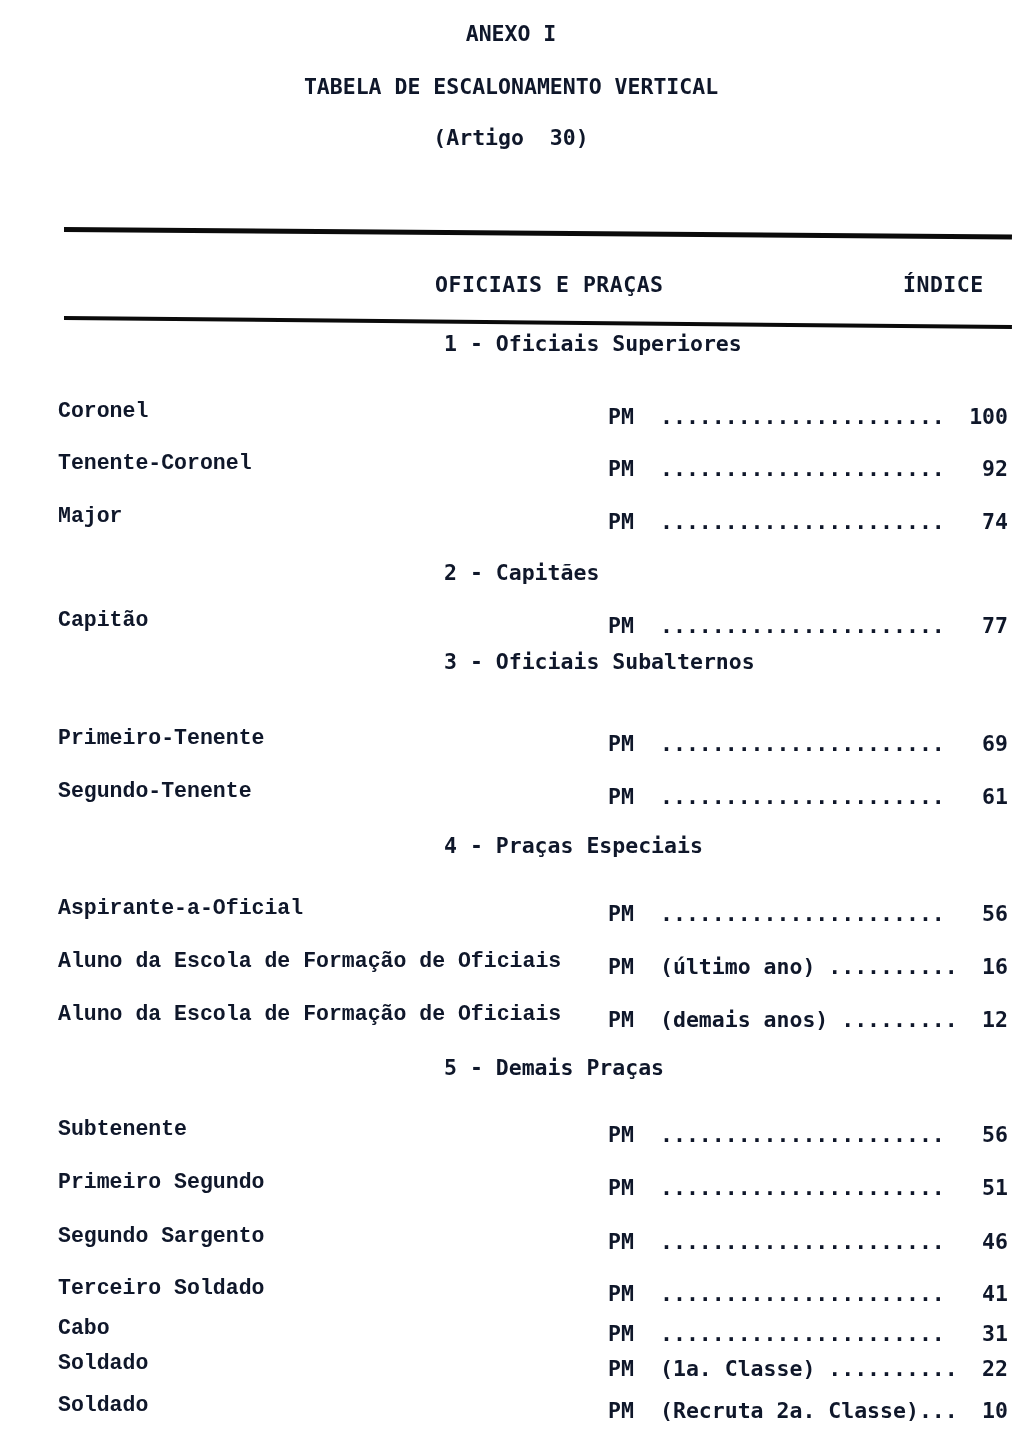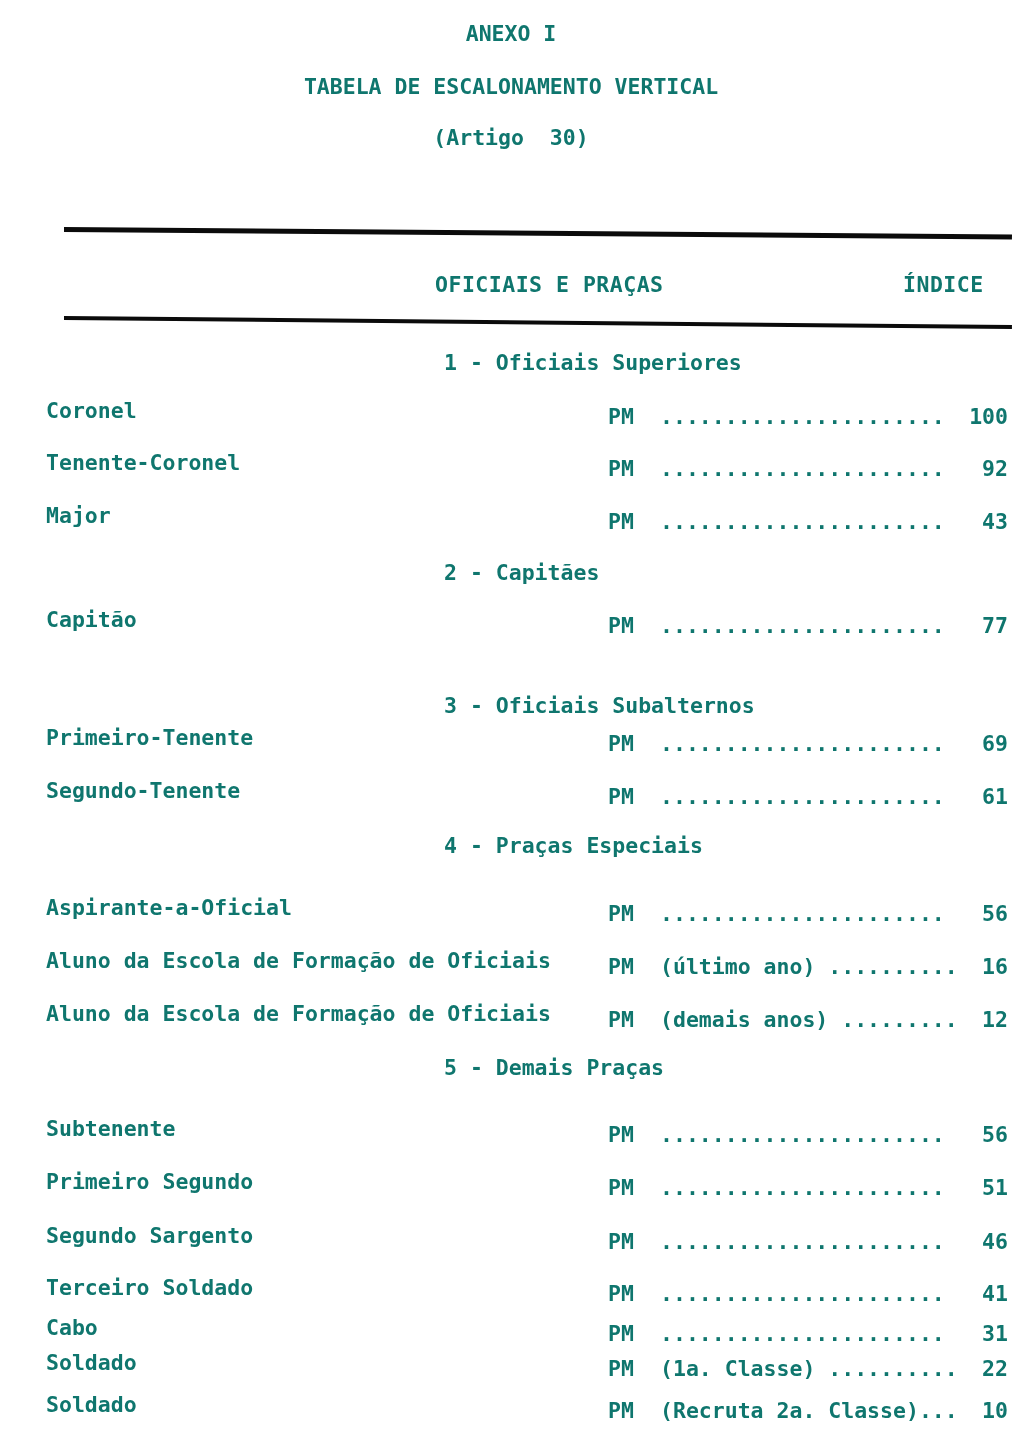--- a/index.html
+++ b/index.html
@@ -1,92 +1,92 @@
 <!DOCTYPE html>
 <html><head>
 <meta charset="utf-8">
 <style>
   html,body { margin:0; padding:0; background:#e8e8e8; }
   .page {
     position:relative;
     width:1022px; height:1454px;
     margin:0 auto;
     background:#ffffff;
-    color:#0f766e;
+    color:#0f172a;
     font-family:"DejaVu Sans Mono", monospace;
     font-weight:700;
     font-size:21.5px;
     line-height:28px;
     overflow:hidden;
   }
   .pre { white-space:pre; }
   .title { position:absolute; left:0; width:100%; text-align:center; }
   .rule {
     position:absolute; left:64px; width:948px; background:#0b0b0b;
     transform-origin:left center;
   }
   .rule.top { top:227px; height:5px; transform:rotate(0.45deg); }
   .rule.bottom { top:316px; height:4px; transform:rotate(0.55deg); }
   .colhead { position:absolute; letter-spacing:0.5px; }
   .colhead.c1 { left:435px;text-align:right; }
   .colhead.c2 { left:903px; }
   .row { position:absolute; left:0; width:100%; height:30px; }
-  .row .label { position:absolute; left:46px; white-space:pre; }
+  .row .label { position:absolute; left:58px; white-space:pre;font-family:Liberation Mono, monospace; }
   .row .pm    { position:absolute; left:608px; transform:translateY(6px); }
   .row .mid   { position:absolute; left:660px; transform:translateY(6px); white-space:pre; }
   .row .value { position:absolute; right:14px; transform:translateY(6px); text-align:right; }
   .section { position:absolute; left:444px; white-space:pre; }
 </style>
 </head>
 <body>
 
 <div class="page">
 
   <div class="title" style="top:20px"><span class="pre">ANEXO I</span></div>
   <div class="title" style="top:73px"><span class="pre">TABELA DE ESCALONAMENTO VERTICAL</span></div>
   <div class="title" style="top:124px"><span class="pre">(Artigo  30)</span></div>
 
   <div class="rule top"></div>
   <div class="colhead c1" style="top:271px">OFICIAIS E PRAÇAS</div>
   <div class="colhead c2" style="top:271px">ÍNDICE</div>
   <div class="rule bottom"></div>
 
-  <div class="section" style="top:349px">1 - Oficiais Superiores</div>
+  <div class="section" style="top:330px">1 - Oficiais Superiores</div>
 
   <div class="row" style="top:397px">
     <span class="label">Coronel</span>
     <span class="pm">PM</span>
     <span class="mid">......................</span>
     <span class="value">100</span>
   </div>
 
   <div class="row" style="top:449px">
     <span class="label">Tenente-Coronel</span>
     <span class="pm">PM</span>
     <span class="mid">......................</span>
     <span class="value">92</span>
   </div>
 
   <div class="row" style="top:502px">
     <span class="label">Major</span>
     <span class="pm">PM</span>
     <span class="mid">......................</span>
-    <span class="value">43</span>
+    <span class="value">74</span>
   </div>
 
   <div class="section" style="top:559px">2 - Capitães</div>
 
   <div class="row" style="top:606px">
     <span class="label">Capitão</span>
     <span class="pm">PM</span>
     <span class="mid">......................</span>
     <span class="value">77</span>
   </div>
 
-  <div class="section" style="top:692px">3 - Oficiais Subalternos</div>
+  <div class="section" style="top:648px">3 - Oficiais Subalternos</div>
 
   <div class="row" style="top:724px">
     <span class="label">Primeiro-Tenente</span>
     <span class="pm">PM</span>
     <span class="mid">......................</span>
     <span class="value">69</span>
   </div>
 
   <div class="row" style="top:777px">
     <span class="label">Segundo-Tenente</span>

